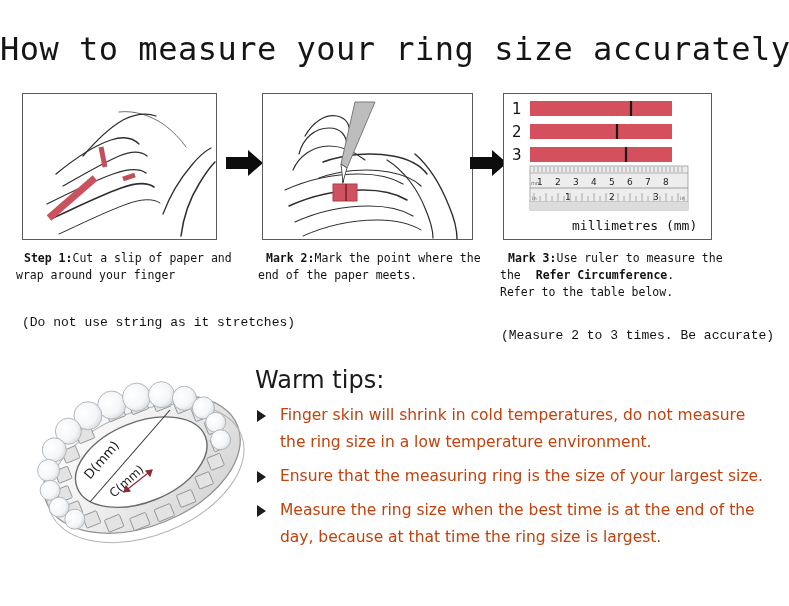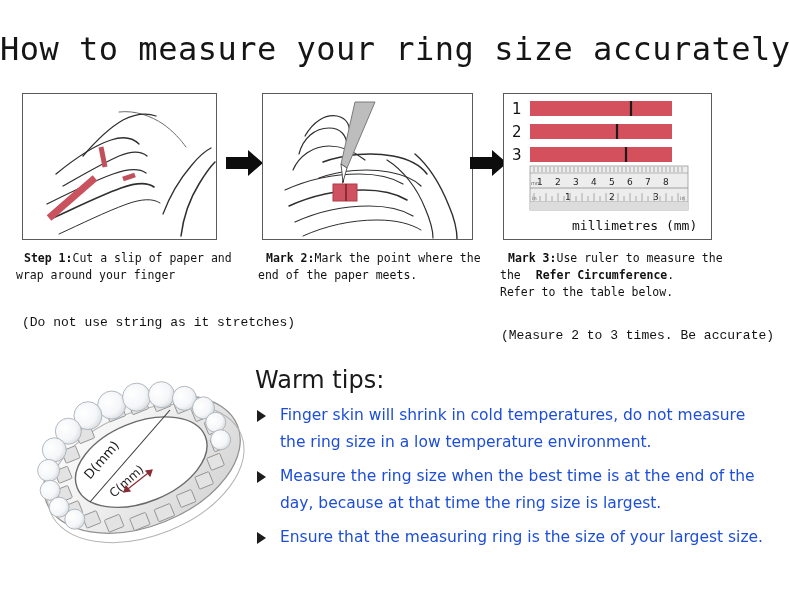--- a/index.html
+++ b/index.html
@@ -53,21 +53,21 @@
   
   .tips-title{
     position:absolute;left:255px;top:366px;
     font-family:"DejaVu Sans", sans-serif;
     font-size:24px;color:#1a1a1a;
   }
   .tips{position:absolute;left:255px;top:402px;width:520px;}
   .tip{
     position:relative;padding-left:25px;margin-bottom:7px;
     font-family:"DejaVu Sans", sans-serif;
-    font-size:15.5px;color:#1d4ed8;line-height:27px;
+    font-size:15.5px;color:#c2410c;line-height:27px;
   }
   .tip .bullet{
     position:absolute;left:2px;top:8px;
     width:0;height:0;border-left:9px solid #1d1d1d;
     border-top:6px solid transparent;border-bottom:6px solid transparent;
   }
 
   
   #ring{position:absolute;left:28px;top:352px;width:228px;height:225px;}
 
@@ -373,21 +373,21 @@
   </div>
 
   <div class="tips-title">Warm tips:</div>
   <div class="tips">
     <div class="tip">
       <span class="bullet"></span>
       <span>Finger skin will shrink in cold temperatures, do not measure the ring size in a low temperature environment.</span>
     </div>
     <div class="tip">
       <span class="bullet"></span>
-      <span>Measure the ring size when the best time is at the end of the day, because at that time the ring size is largest.</span>
+      <span>Ensure that the measuring ring is the size of your largest size.</span>
     </div>
     <div class="tip">
       <span class="bullet"></span>
-      <span>Ensure that the measuring ring is the size of your largest size.</span>
+      <span>Measure the ring size when the best time is at the end of the day, because at that time the ring size is largest.</span>
     </div>
   </div>
 
 </div>
 
 </body></html>

